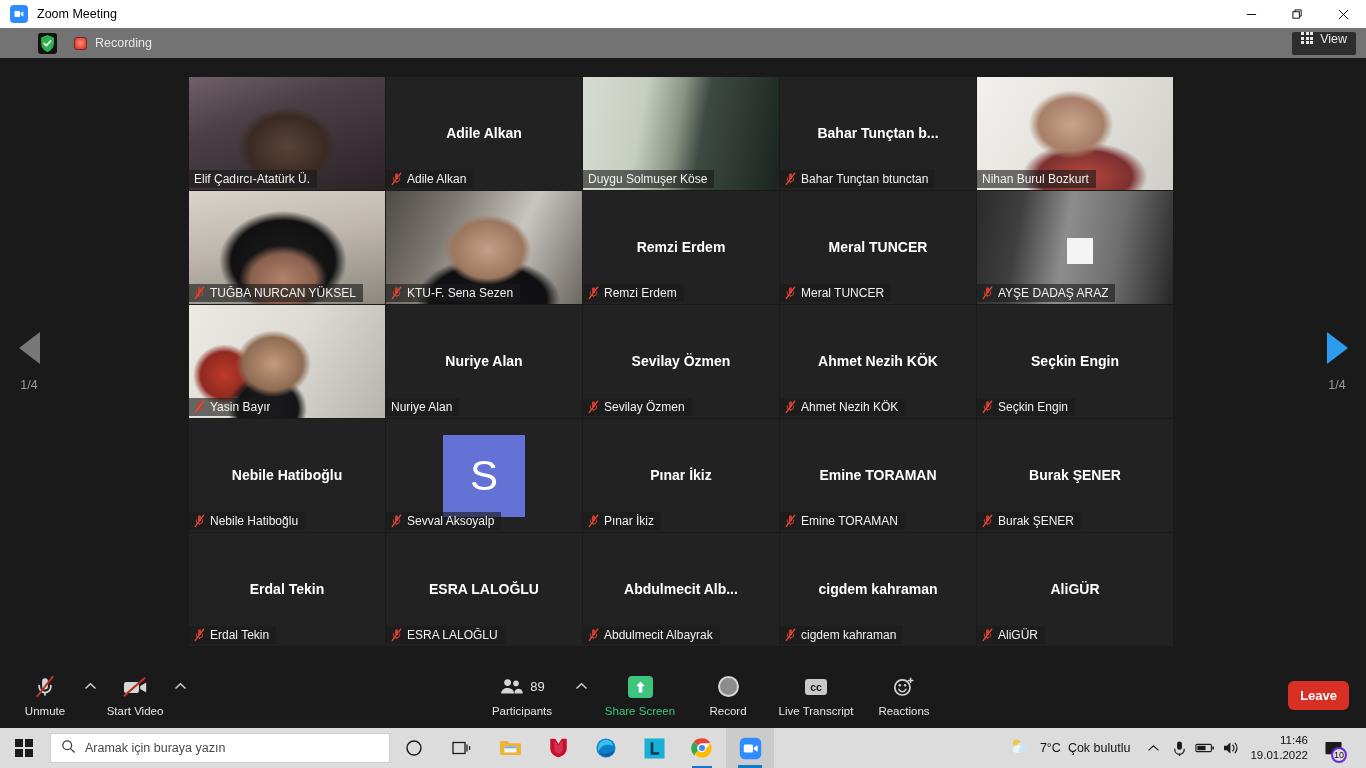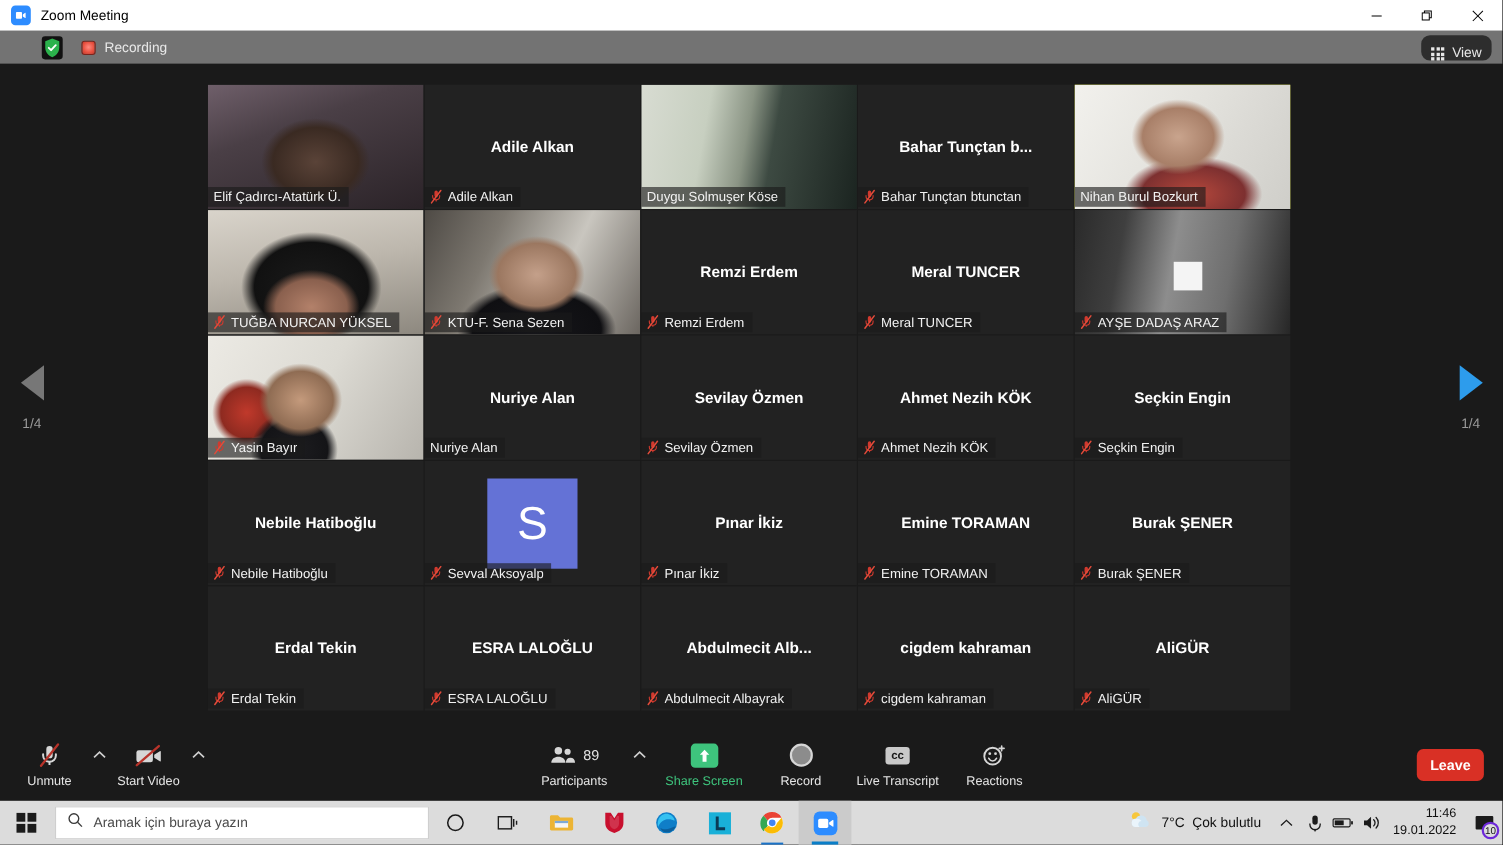--- a/index.html
+++ b/index.html
@@ -45,22 +45,22 @@
   .rec-group { display: flex; align-items: center; margin-left: 17px; gap: 8px; }
   .rec-dot {
     width: 13px; height: 13px; border-radius: 3px;
     background: radial-gradient(circle at 50% 45%, #ff8a80 0%, #e8503f 60%, #c43a2b 100%);
     border: 1px solid #7a241c;
   }
   .rec-label { color: #e8e8e8; font-size: 12.5px; }
   .view-btn {
     position: absolute; right: 10px; top: 4px;
     height: 23px; padding: 0 9px;
-    background: #2d2d2d; border-radius: 8px;
-    display: flex; align-items: flex-end; gap: 7px;
+    background: #2d2d2d; border-radius: 2px;
+    display: flex; align-items: flex-start; gap: 7px;
     color: #e8e8e8; font-size: 12.5px;
   }
   .grid-icon { display: grid; grid-template-columns: repeat(3, 3px); gap: 1.5px; }
   .grid-icon i { width: 3px; height: 3px; background: #e8e8e8; display: block; }
 
   
   .stage {
     position: relative;
     height: 607px;
     background: #1a1a1a;
@@ -211,21 +211,21 @@
   .tb-app.active { background: #cbcbcb; }
   .tb-app.active::after {
     content: ""; position: absolute; bottom: 0; left: 12px; right: 12px;
     height: 3px; background: #0a7ec8;
   }
   .tb-app.underline::after {
     content: ""; position: absolute; bottom: 0; left: 14px; right: 14px;
     height: 2px; background: #1a73c8;
   }
   .tray {
-    position: absolute; right: 0; height: 40px;
+    position: absolute; right: 16px; height: 40px;
     display: flex; align-items: center; gap: 0;
   }
   .tray-weather { display: flex; align-items: center; gap: 7px; padding-right: 10px; }
   .tray-weather .txt { font-size: 12.5px; color: #111; }
   .tray-ico { width: 26px; display: flex; align-items: center; justify-content: center; color: #1b1b1b; }
   .clock {
     display: flex; flex-direction: column; align-items: flex-end;
     font-size: 11.5px; color: #0f0f0f; line-height: 1.34;
     padding: 0 8px 0 6px;
   }

